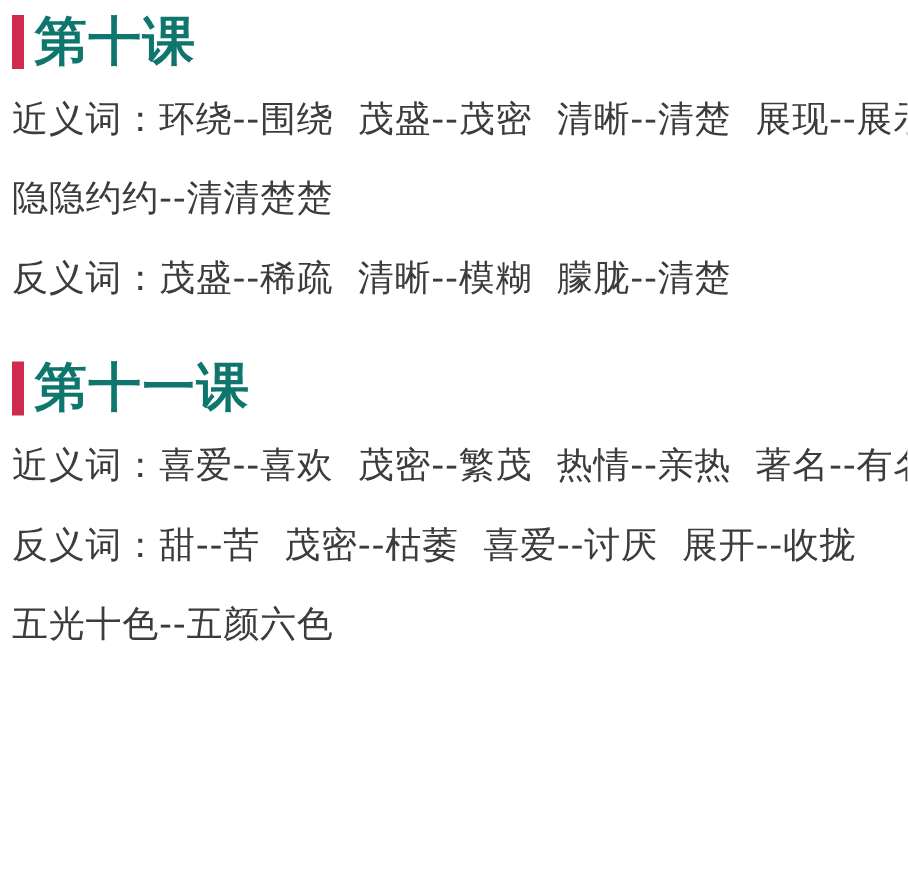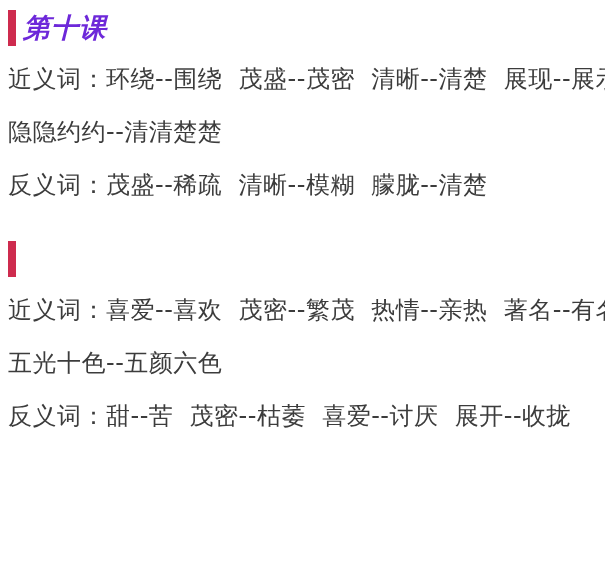--- a/index.html
+++ b/index.html
@@ -31,27 +31,26 @@
     margin: 0 0 19px 0;
   }
   .accent-bar {
     width: 8px;
     height: 36px;
     background: #ce2b4e;
     margin-right: 7px;
     flex: 0 0 auto;
   }
   .section-title .title-text {
-    font-size: 27px;
+    font-size: 35px;
     font-weight: 700;
-    color: #6d28d9;
+    color: #0f766e;
     line-height: 36px;
     letter-spacing: 1px;
     white-space: pre;
-    font-style: italic;
   }
   .line {
     font-size: 24px;
     line-height: 28px;
     margin: 0 0 25px 0;
     color: #3c3c3c;
     white-space: pre;
     letter-spacing: 0.5px;
   }
 </style>
@@ -66,19 +65,20 @@
       <span class="title-text">第十课</span>
     </div>
     <p class="line">近义词：环绕--围绕  茂盛--茂密  清晰--清楚  展现--展示</p>
     <p class="line">隐隐约约--清清楚楚</p>
     <p class="line">反义词：茂盛--稀疏  清晰--模糊  朦胧--清楚</p>
   </div>
 
   <div class="section">
     <div class="section-title">
       <span class="accent-bar"></span>
+      <span class="title-text">第十一课</span>
     </div>
     <p class="line">近义词：喜爱--喜欢  茂密--繁茂  热情--亲热  著名--有名</p>
+    <p class="line">反义词：甜--苦  茂密--枯萎  喜爱--讨厌  展开--收拢</p>
     <p class="line">五光十色--五颜六色</p>
-    <p class="line">反义词：甜--苦  茂密--枯萎  喜爱--讨厌  展开--收拢</p>
   </div>
 
 </div>
 
 </body></html>

